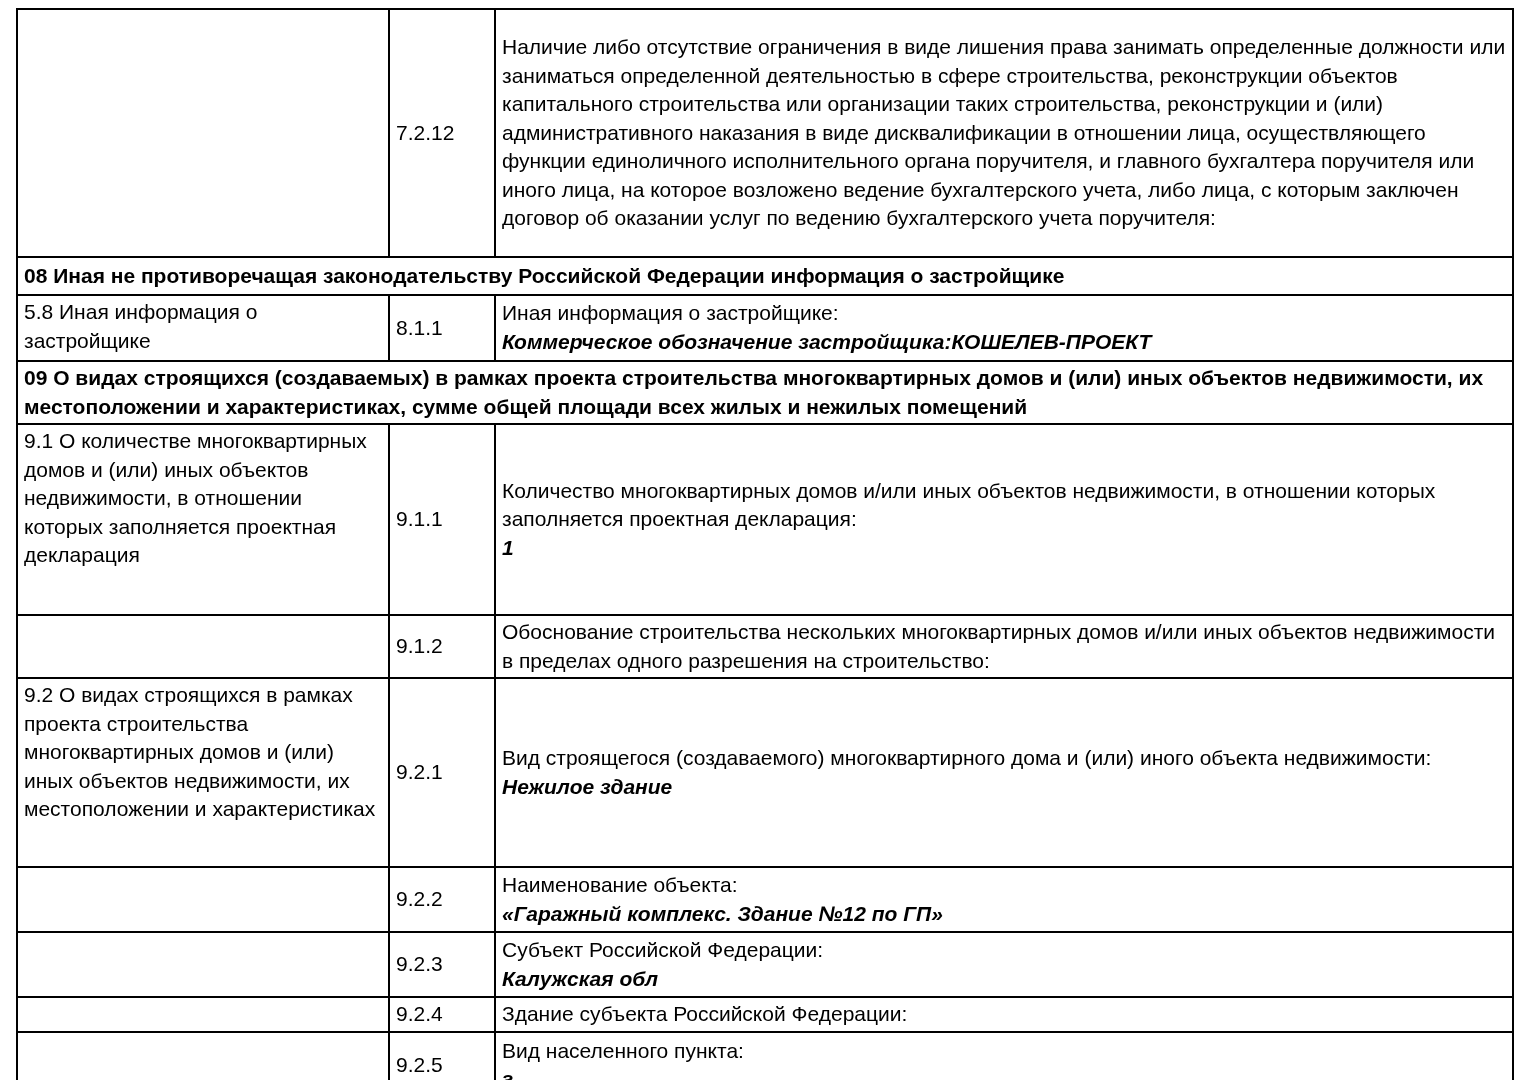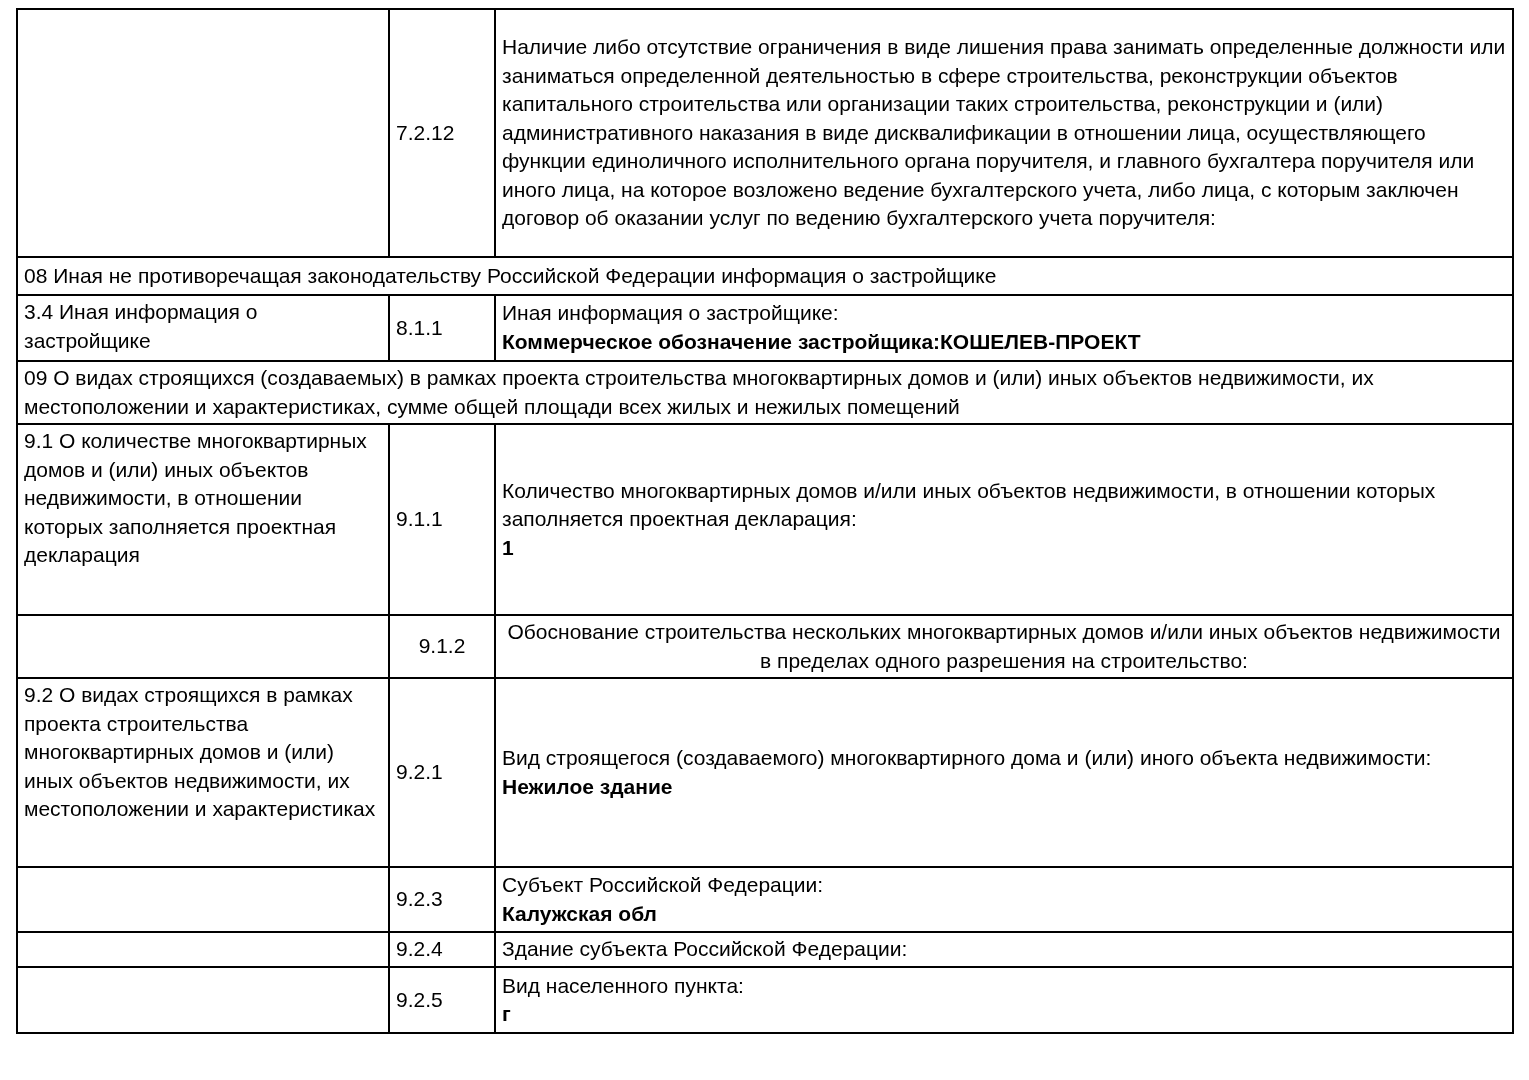--- a/index.html
+++ b/index.html
@@ -31,31 +31,31 @@
     word-wrap: break-word;
     margin-left: 12px;
   }
   col.c1 { width: 372px; }
   col.c2 { width: 106px; }
   col.c3 { width: 1018px; }
 
   td.left  { vertical-align: top;    padding-left: 4px; padding-right: 10px; }
   td.num   { vertical-align: middle; padding-left: 4px; padding-right: 2px; }
   td.content { vertical-align: middle; padding-left: 6px; padding-right: 8px; }
-  td.section-cell { vertical-align: middle; padding-left: 4px; }
+  td.section-cell { vertical-align: middle; padding-left: 4px; font-weight: bold; }
 
-  .value { font-weight: bold; }
+  .value { font-weight: bold; font-style: italic; }
   .value:empty { display: none; }
 
   tr.r1  { height: 248px; }
   tr.r2  { height: 38px;  }
   tr.r3  { height: 66px;  }
   tr.r4  { height: 56px;  }
   tr.r5  { height: 191px; }
-  tr.r6  { height: 57px; text-align: center;  }
+  tr.r6  { height: 57px;  }
   tr.r7  { height: 189px; border-radius: 9px; }
   tr.r8  { height: 65px;  }
   tr.r9  { height: 65px;  }
   tr.r10 { height: 35px;  }
   tr.r11 { height: 66px;  }
 </style>
 </head>
 <body>
 
 <div class="page">
@@ -74,21 +74,21 @@
           <div class="label">Наличие либо отсутствие ограничения в виде лишения права занимать определенные должности или заниматься определенной деятельностью в сфере строительства, реконструкции объектов капитального строительства или организации таких строительства, реконструкции и (или) административного наказания в виде дисквалификации в отношении лица, осуществляющего функции единоличного исполнительного органа поручителя, и главного бухгалтера поручителя или иного лица, на которое возложено ведение бухгалтерского учета, либо лица, с которым заключен договор об оказании услуг по ведению бухгалтерского учета поручителя:</div>
 
         </td>
       </tr>
 
       <tr class="r2">
         <td class="section-cell" colspan="3">08 Иная не противоречащая законодательству Российской Федерации информация о застройщике</td>
       </tr>
 
       <tr class="r3">
-        <td class="left">3.4 Иная информация о застройщике</td>
+        <td class="left">5.8 Иная информация о застройщике</td>
         <td class="num">8.1.1</td>
         <td class="content">
           <div class="label">Иная информация о застройщике:</div>
           <div class="value">Коммерческое обозначение застройщика:КОШЕЛЕВ-ПРОЕКТ</div>
         </td>
       </tr>
 
       <tr class="r4">
         <td class="section-cell" colspan="3">09 О видах строящихся (создаваемых) в рамках проекта строительства многоквартирных домов и (или) иных объектов недвижимости, их местоположении и характеристиках, сумме общей площади всех жилых и нежилых помещений</td>
       </tr>
@@ -113,20 +113,28 @@
 
       <tr class="r7">
         <td class="left">9.2 О видах строящихся в рамках проекта строительства многоквартирных домов и (или) иных объектов недвижимости, их местоположении и характеристиках</td>
         <td class="num">9.2.1</td>
         <td class="content">
           <div class="label">Вид строящегося (создаваемого) многоквартирного дома и (или) иного объекта недвижимости:</div>
           <div class="value">Нежилое здание</div>
         </td>
       </tr>
 
+      <tr class="r8">
+        <td class="left"></td>
+        <td class="num">9.2.2</td>
+        <td class="content">
+          <div class="label">Наименование объекта:</div>
+          <div class="value">«Гаражный комплекс. Здание №12 по ГП»</div>
+        </td>
+      </tr>
 
       <tr class="r9">
         <td class="left"></td>
         <td class="num">9.2.3</td>
         <td class="content">
           <div class="label">Субъект Российской Федерации:</div>
           <div class="value">Калужская обл</div>
         </td>
       </tr>
 

